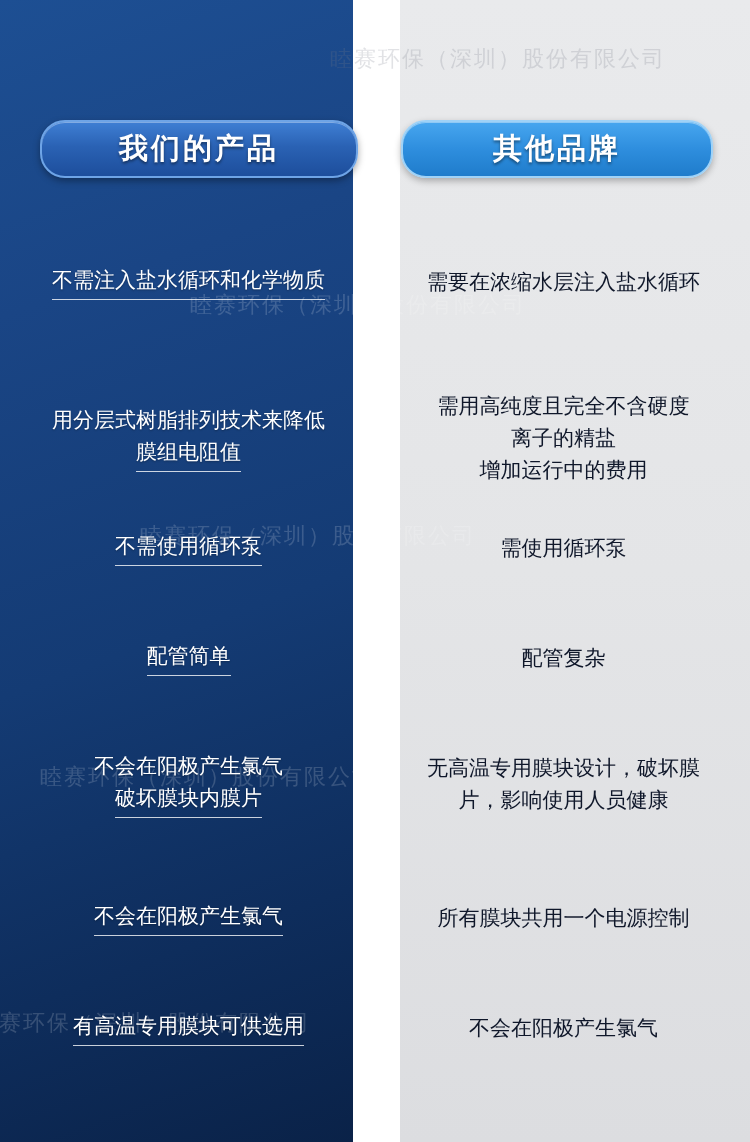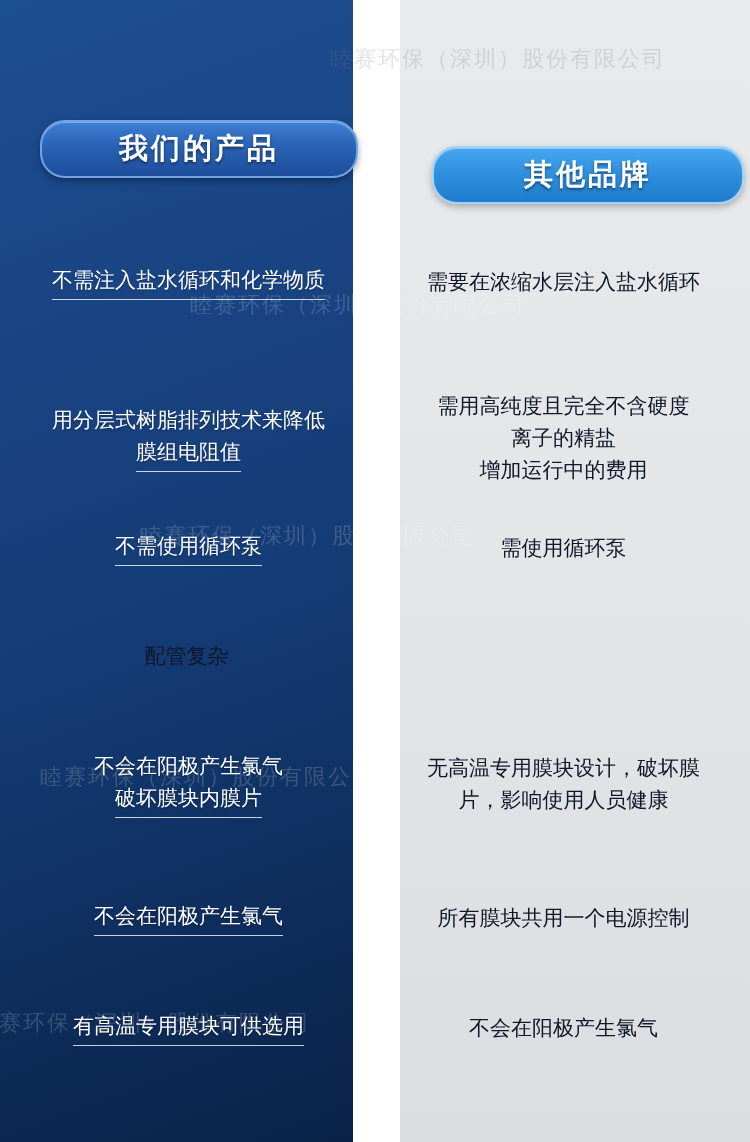--- a/index.html
+++ b/index.html
@@ -155,21 +155,21 @@
 
   <div class="wm wm-dark" id="wm1">睦赛环保（深圳）股份有限公司</div>
   <div class="wm wm-light" id="wm2">睦赛环保（深圳）股份有限公司</div>
   <div class="wm wm-light" id="wm3">睦赛环保（深圳）股份有限公司</div>
   <div class="wm wm-light" id="wm4">睦赛环保（深圳）股份有限公司</div>
   <div class="wm wm-light" id="wm5">睦赛环保（深圳）股份有限公司</div>
 
   <div class="hdr-wrap hdr-left-wrap">
     <div class="hdr hdr-left">我们的产品</div>
   </div>
-  <div class="hdr-wrap hdr-right-wrap" style="left:432px;margin-top:26px;">
+  <div class="hdr-wrap hdr-right-wrap" style="left:401px;">
     <div class="hdr hdr-right">其他品牌</div>
   </div>
 
   <div class="rows">
 
     <div class="row" id="row-0">
       <div class="cell cell-left">
         <span class="line underline">不需注入盐水循环和化学物质</span>
       </div>
       <div class="cell cell-right">
@@ -192,20 +192,23 @@
     <div class="row" id="row-2">
       <div class="cell cell-left">
         <span class="line underline">不需使用循环泵</span>
       </div>
       <div class="cell cell-right">
         <span class="line">需使用循环泵</span>
       </div>
     </div>
 
     <div class="row" id="row-3">
+      <div class="cell cell-left">
+        <span class="line underline">配管简单</span>
+      </div>
       <div class="cell cell-right">
         <span class="line">配管复杂</span>
       </div>
     </div>
 
     <div class="row" id="row-4">
       <div class="cell cell-left">
         <span class="line">不会在阳极产生氯气</span>
         <span class="line underline">破坏膜块内膜片</span>
       </div>

